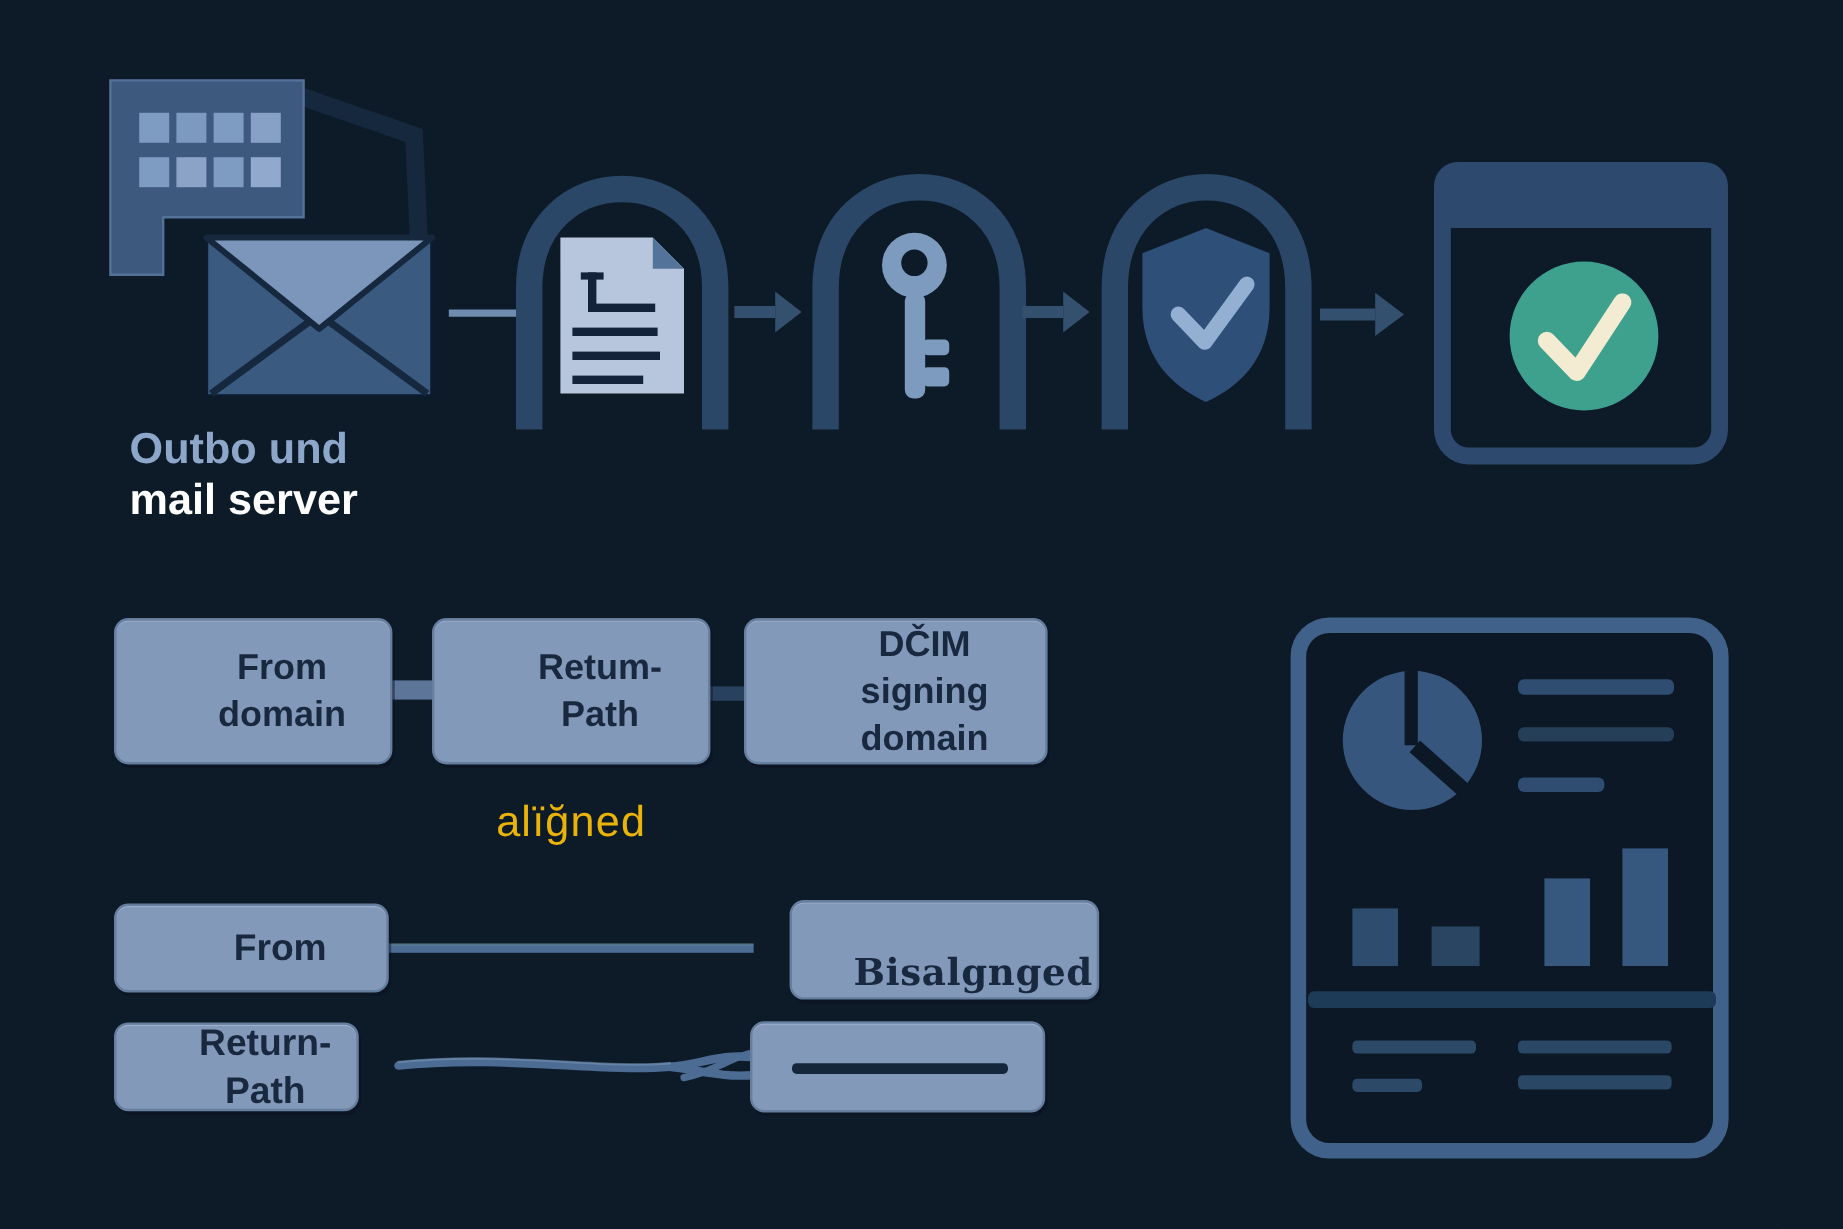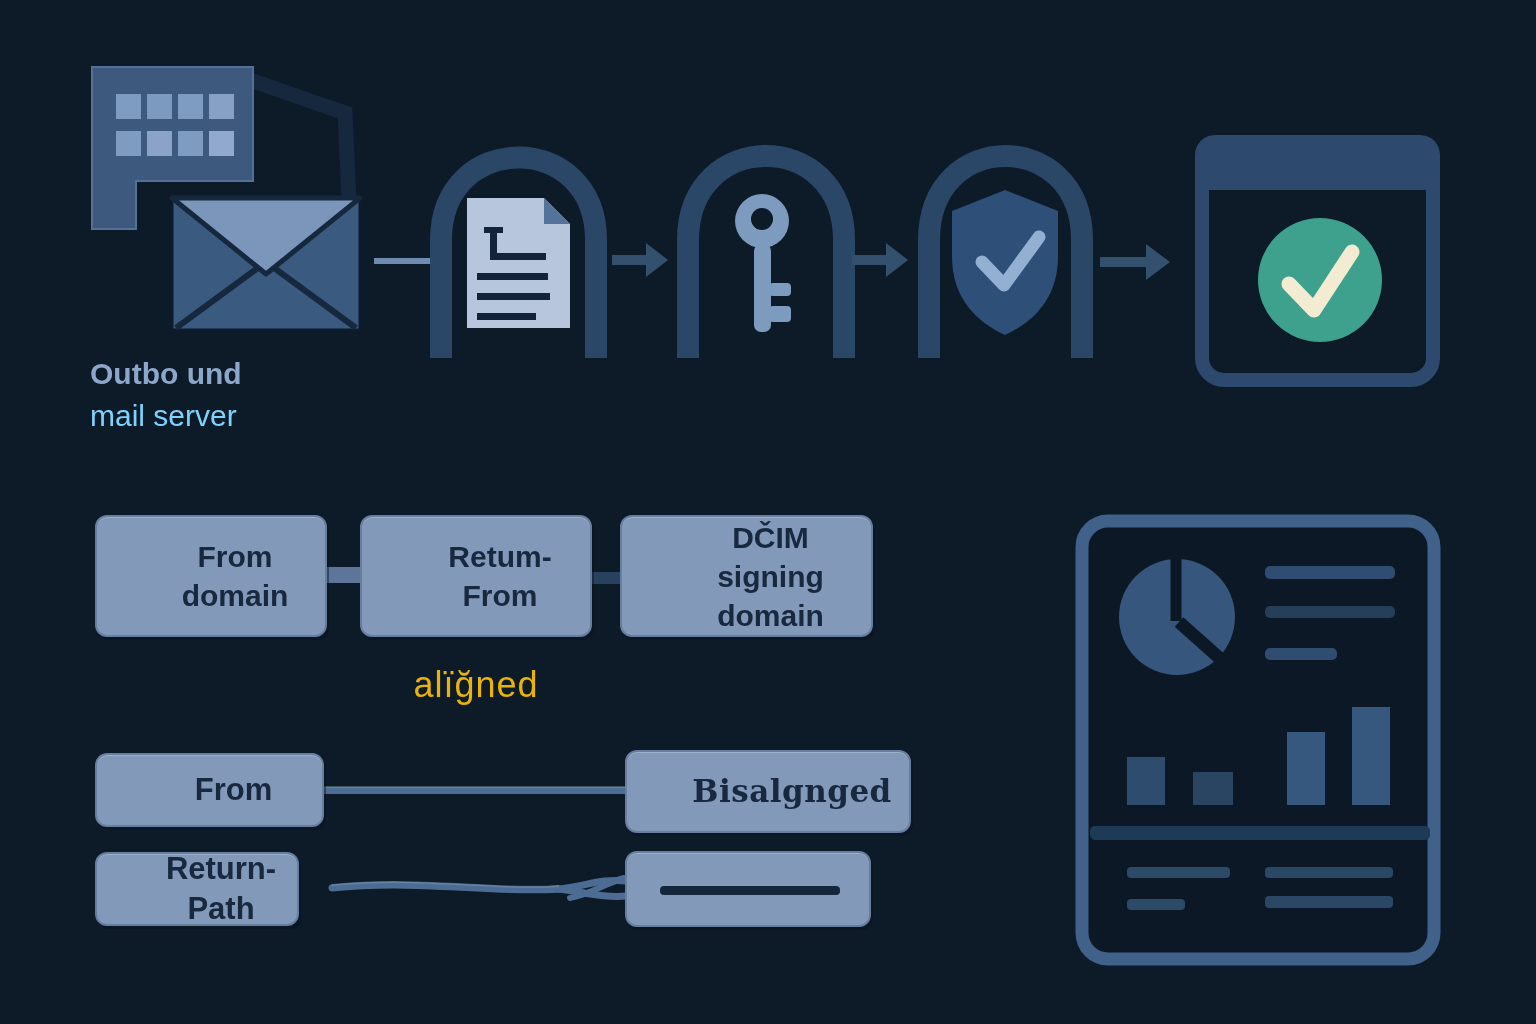--- a/index.html
+++ b/index.html
@@ -2,23 +2,23 @@
 <html><head>
 <meta charset="utf-8">
 <style>
   html,body{margin:0;padding:0;background:#0d1a28;}
   .canvas{
     position:relative;width:1536px;height:1024px;overflow:hidden;
     background:#0d1a28;font-family:"Liberation Sans",sans-serif;
   }
   .abs{position:absolute;}
   svg{display:block;}
-  .outbound-label{left:90px;top:353px;line-height:42px;font-size:30px;}
+  .outbound-label{left:108px;top:353px;line-height:42px;font-size:36px;}
   .outbound-label .l1{font-weight:700;color:#8ca7c9;}
-  .outbound-label .l2{font-weight:400;color:#7dd3fc;}
+  .outbound-label .l2{font-weight:700;color:#ffffff;}
   .dbox{
     background:#8399b9;border:2px solid #667f9f;border-radius:12px;
     box-shadow:2px 3px 0 rgba(8,16,30,.45), inset 0 1px 0 #9db0cc;
     display:flex;align-items:center;justify-content:center;
     color:#18283f;font-weight:700;text-align:center;box-sizing:border-box;padding-left:48px;
   }
   .dbox span{white-space:pre-line;line-height:1.3;}
   .mid{font-size:30px;}
   .bot{font-size:31px;}
   .serif-label span{font-family:"DejaVu Serif",serif;font-size:31px;letter-spacing:.5px;}
@@ -134,33 +134,33 @@
     <div class="l1">Outbo und</div>
     <div class="l2">mail server</div>
   </div>
 
   <div class="abs dbox mid" style="left:95px;top:515px;width:232px;height:122px;">
     <span>From
 domain</span>
   </div>
   <div class="abs dbox mid" style="left:360px;top:515px;width:232px;height:122px;">
     <span>Retum-
-From</span>
+Path</span>
   </div>
   <div class="abs dbox mid" style="left:620px;top:515px;width:253px;height:122px;">
     <span>DČIM
 signing domain</span>
   </div>
 
   <div class="abs caption">alïğned</div>
 
   <div class="abs dbox bot" style="left:95px;top:753px;width:229px;height:74px;">
     <span>From</span>
   </div>
-  <div class="abs dbox bot serif-label" style="left:625px;top:750px;width:286px;height:83px;">
+  <div class="abs dbox bot serif-label" style="left:658px;top:750px;width:258px;height:83px;align-items:flex-end;">
     <span>Bisalgnged</span>
   </div>
   <div class="abs dbox bot" style="left:95px;top:852px;width:204px;height:74px;">
     <span>Return-Path</span>
   </div>
   <div class="abs dbox bot" style="left:625px;top:851px;width:246px;height:76px;">
     <div class="dash-mark"></div>
   </div>
 
   <svg class="abs" style="left:1070px;top:505px;" width="380" height="470" viewBox="1070 505 380 470">

